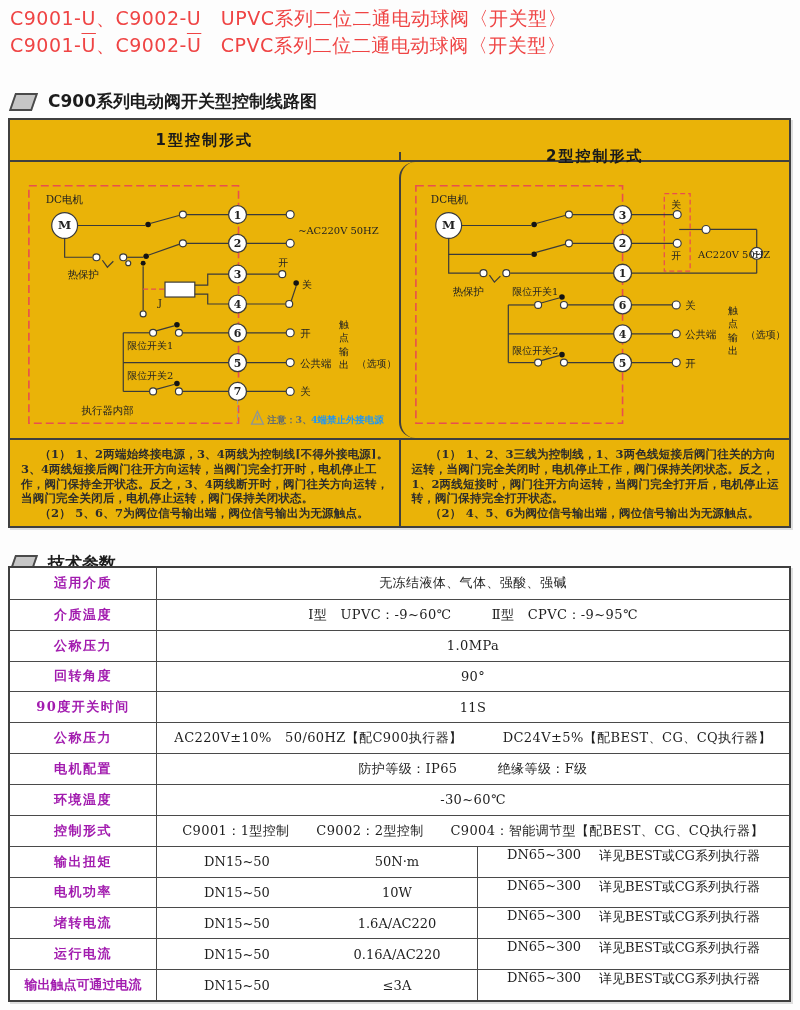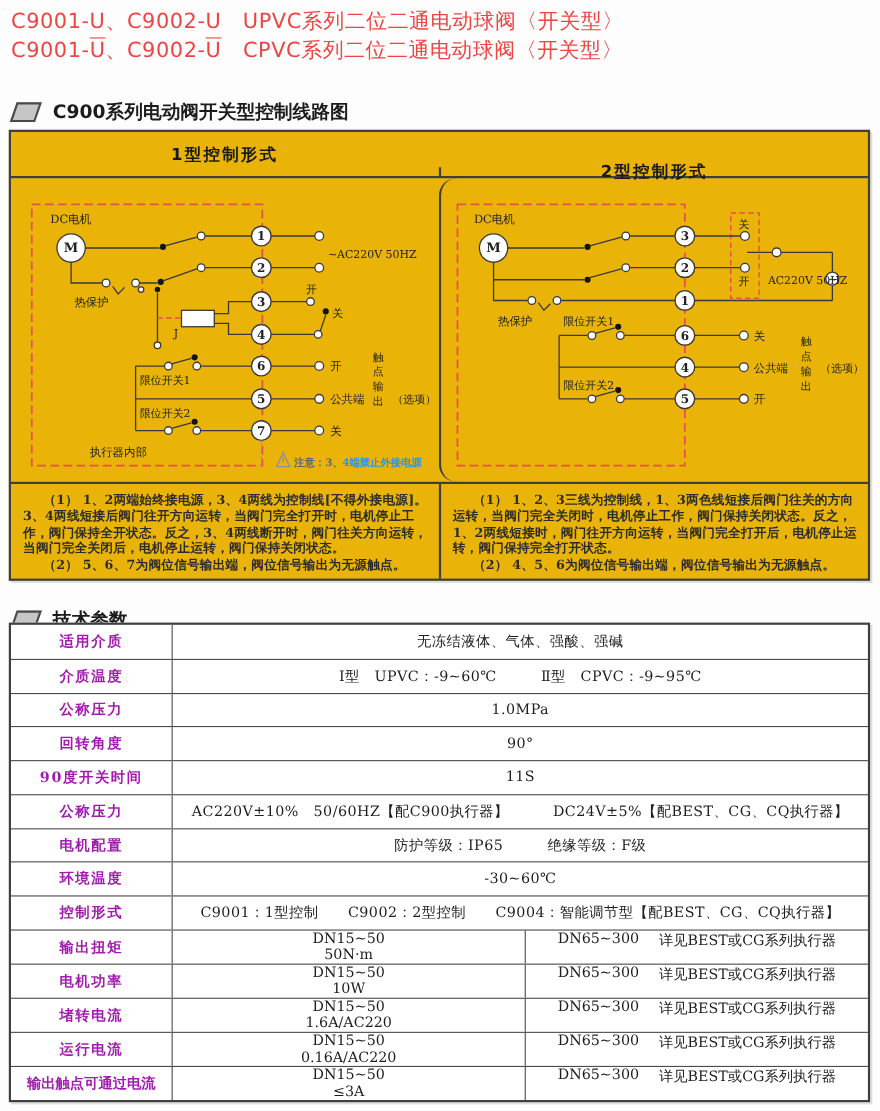--- a/index.html
+++ b/index.html
@@ -61,21 +61,21 @@
   .trow { display:grid; grid-template-columns:147px 1fr; }
   .trow.split { grid-template-columns:147px 321px 1fr; }
   .trow + .trow { border-top:1.5px solid #4a4a4a; }
   .tlabel { display:flex; align-items:center; justify-content:center;
             border-right:1.5px solid #4a4a4a; font-size:13px; font-weight:600;
             letter-spacing:1.5px; color:#a21caf; white-space:nowrap; }
   .trow:last-child .tlabel { letter-spacing:0;font-family:Liberation Mono, monospace; }
   .tval { display:flex; align-items:center; justify-content:center; font-size:13px;
           letter-spacing:.4px; color:#1e1e1e; white-space:nowrap; }
   .tmid { display:flex; align-items:center; border-right:1.5px solid #4a4a4a;
-          font-size:13px; color:#1e1e1e;flex-direction:column; }
+          font-size:13px; color:#1e1e1e; }
   .tmid span { flex:1; text-align:center; white-space:nowrap; }
   .tright { display:flex; align-items:flex-start; justify-content:center; gap:18px;
             font-size:13px; color:#1e1e1e; white-space:nowrap; }
 </style>
 </head>
 <body>
 
 <div class="page">
 
   <div class="title" style="top:6px">C9001-U、C9002-U　UPVC系列二位二通电动球阀〈开关型〉</div>

